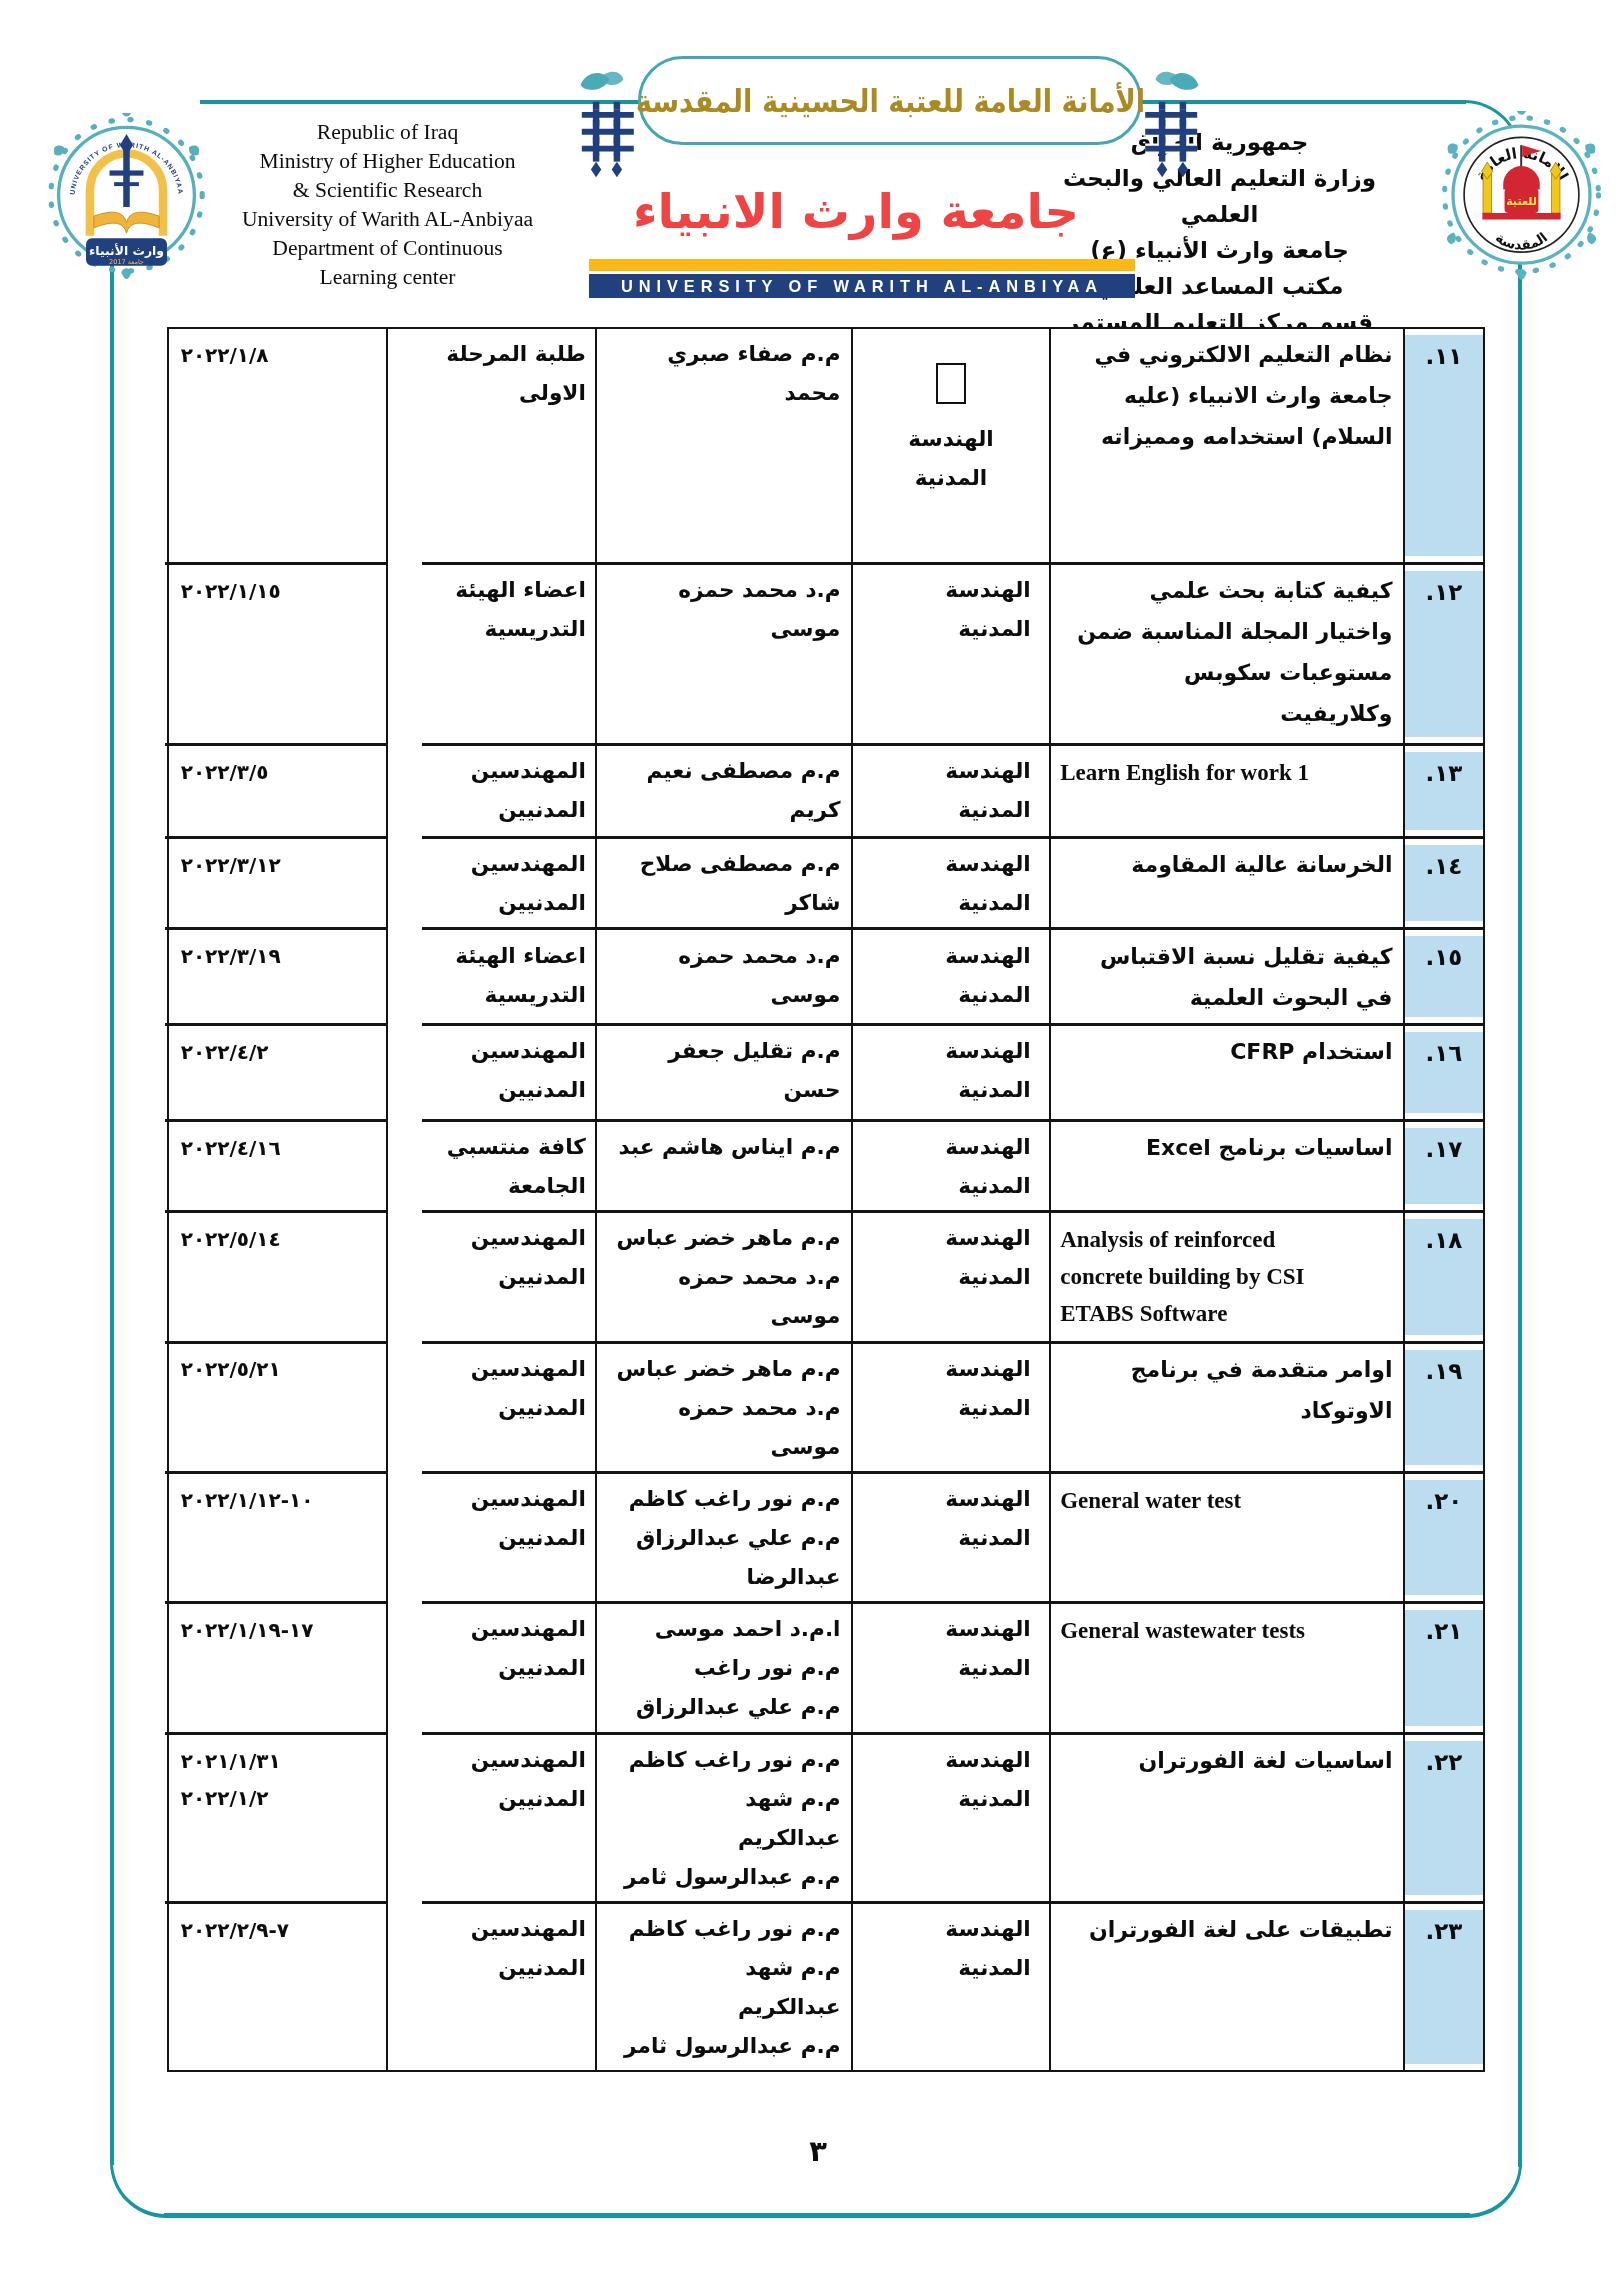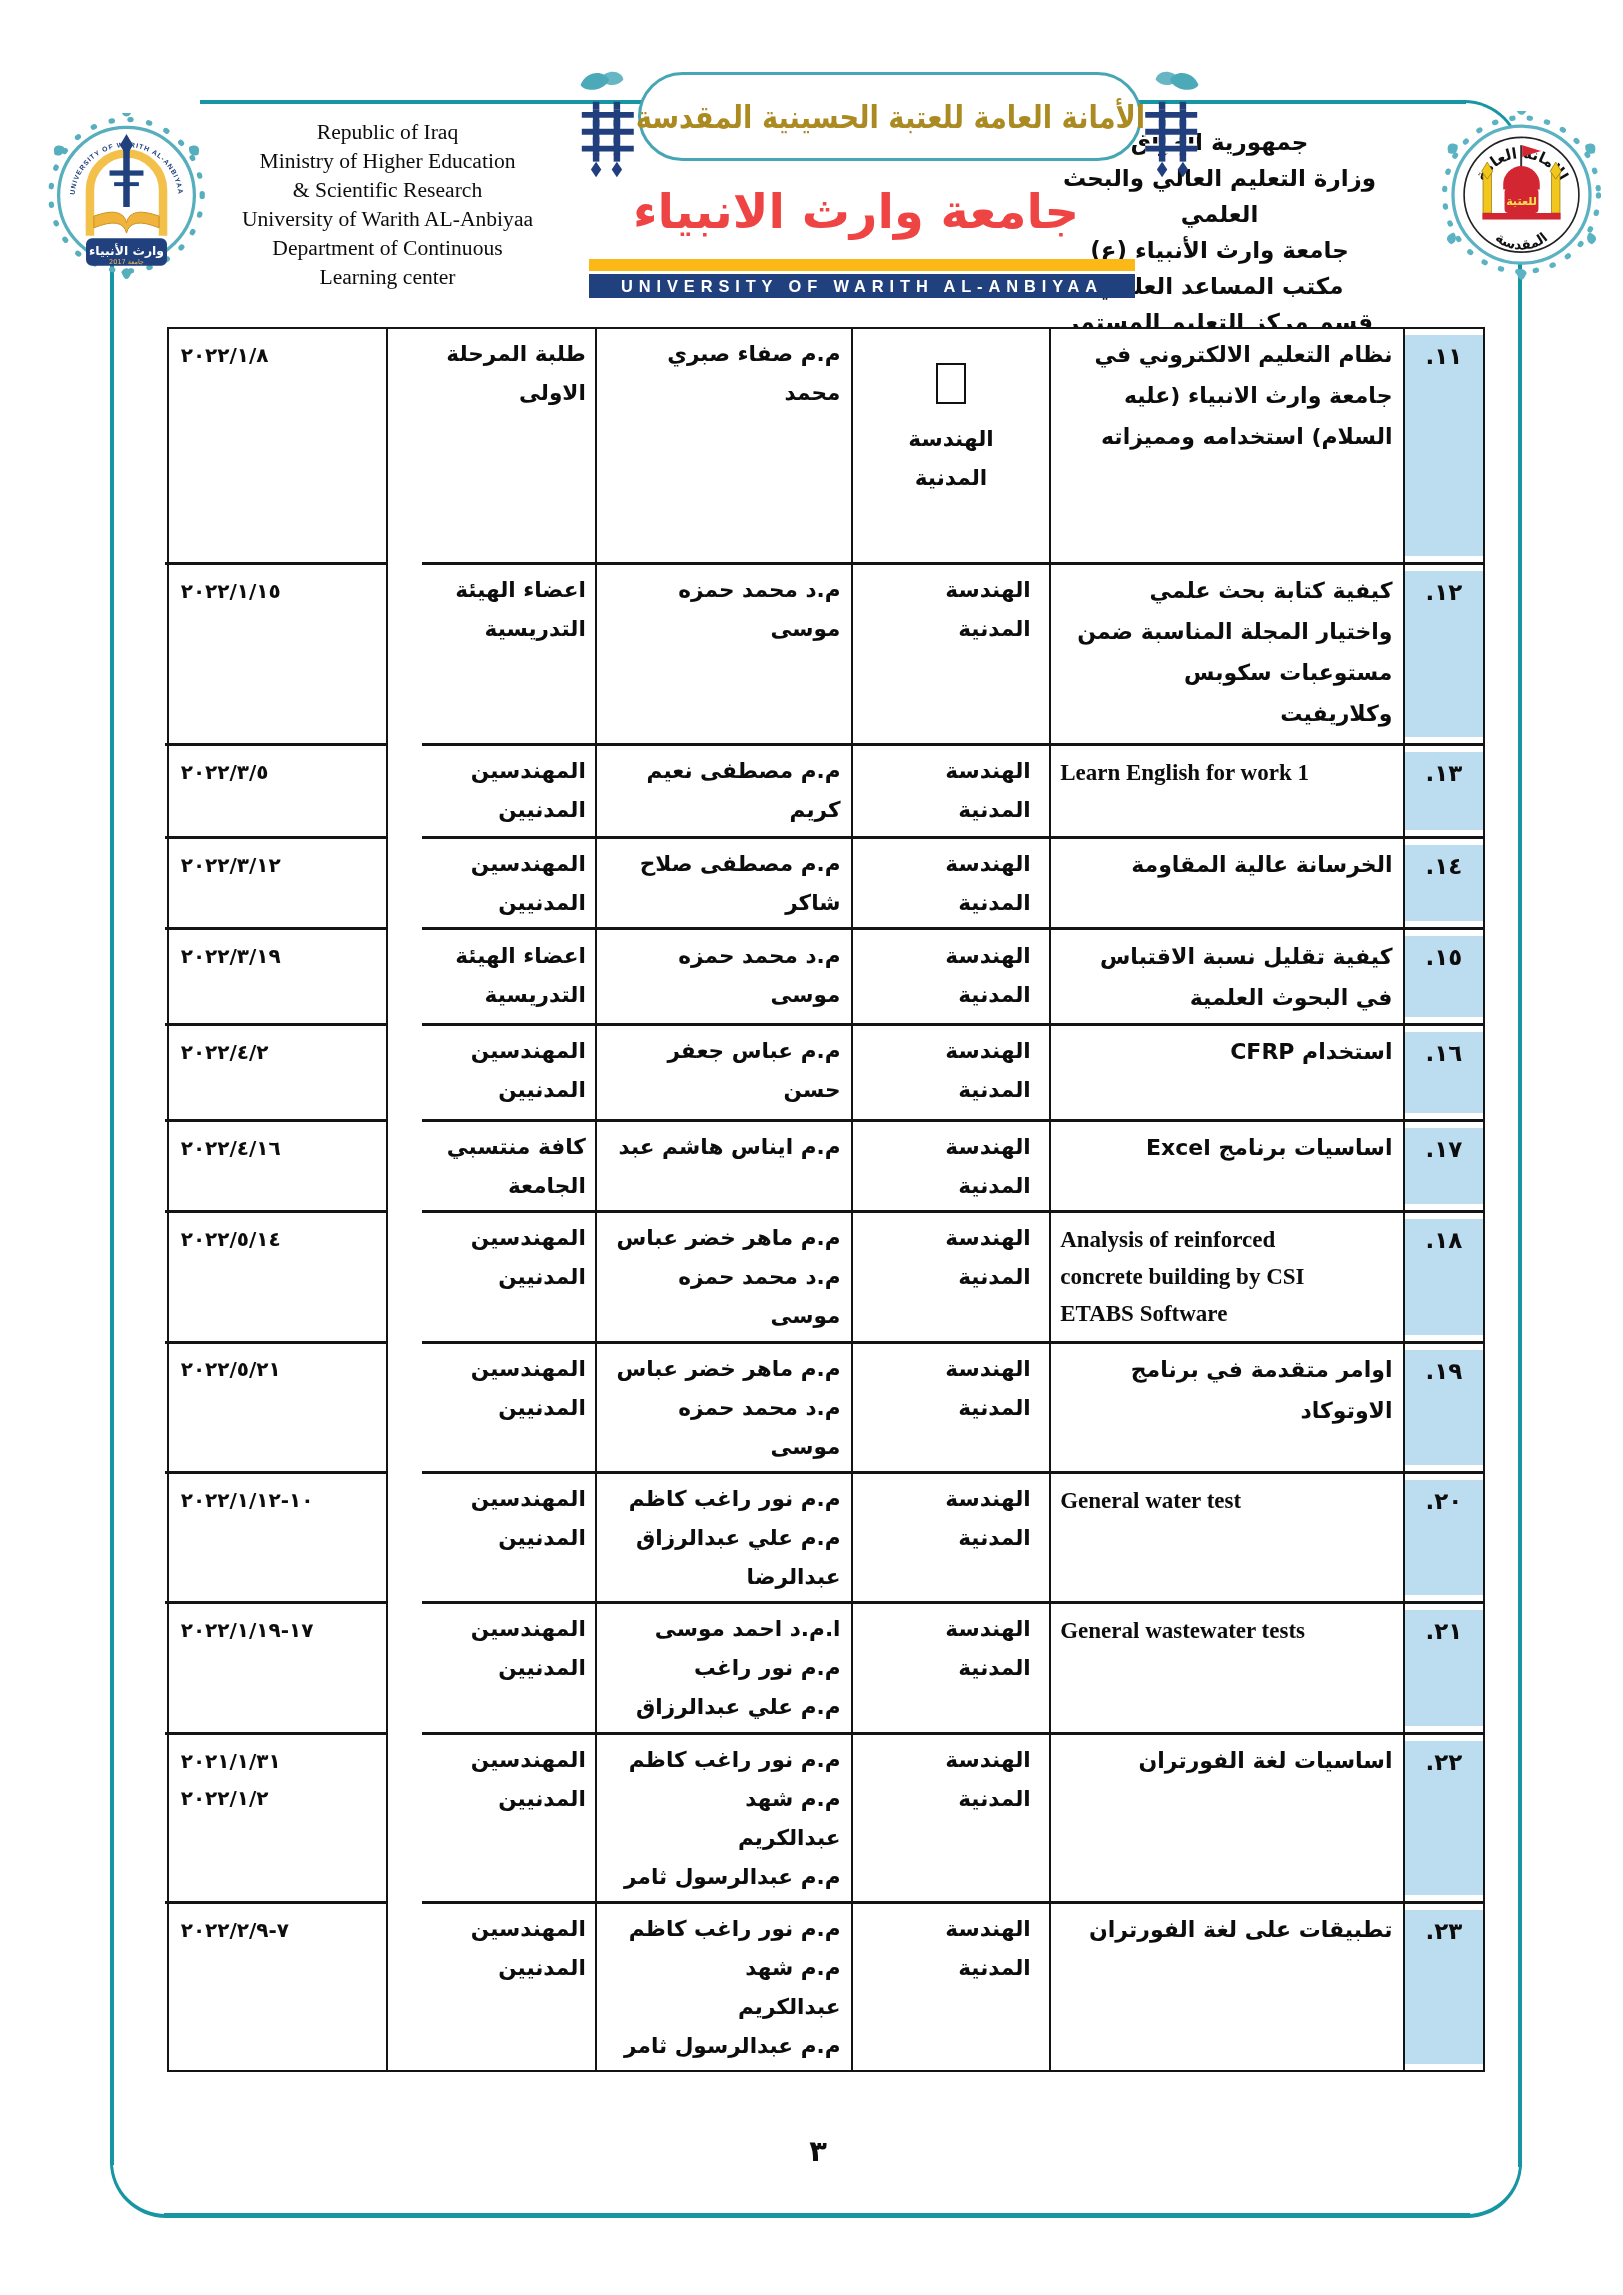--- a/index.html
+++ b/index.html
@@ -20,21 +20,21 @@
     border-bottom:4.6px solid #1795a3;border-left:3.9px solid #1795a3;border-bottom-left-radius:56px;}
   .frame-left{left:110px;top:219px;width:3.9px;height:1946px;background:#1795a3;}
 
   
   .en-block{position:absolute;left:175px;top:118px;width:425px;z-index:2;
     font-family:"Liberation Serif",serif;font-size:21.6px;line-height:29px;text-align:center;}
   .ar-block{position:absolute;left:1041px;top:124px;width:357px;z-index:2;direction:rtl;
     font-size:23px;line-height:36px;font-weight:bold;text-align:center;}
   .hdr-line{display:block;}
 
-  .banner-pill{position:absolute;left:638px;top:72px;width:504px;height:89px;z-index:3;
+  .banner-pill{position:absolute;left:638px;top:56px;width:504px;height:89px;z-index:3;
     box-sizing:border-box;border:3.3px solid #47a6b3;border-radius:51px;background:#fff;
     display:flex;align-items:center;justify-content:center;}
   .banner-pill span{font-weight:bold;font-size:31px;color:#ab8a22;white-space:nowrap;
     transform:scaleX(.88);direction:rtl;}
   .knot{position:absolute;top:64px;width:65px;height:114px;z-index:4;}
   .knot.l{left:574px;} .knot.r{left:1140px;transform:scaleX(-1);}
 
   .univ-callig{position:absolute;left:583px;top:162px;width:546px;height:97px;z-index:2;
     display:flex;align-items:center;justify-content:center;direction:rtl;
     font-weight:bold;font-size:48px;color:#ef4444;white-space:nowrap;}
@@ -258,21 +258,21 @@
 المدنية</span></div>
     <div class="c instr bt">م.د محمد حمزه
 موسى</div>
     <div class="c aud bt">اعضاء الهيئة
 التدريسية</div>
     <div class="c date bt">٢٠٢٢/٣/١٩</div>
     <div class="c num bt">١٦.</div>
     <div class="c title-ar bt">استخدام CFRP</div>
     <div class="c dept bt"><span class="dept-text">الهندسة
 المدنية</span></div>
-    <div class="c instr bt">م.م عباس جعفر
+    <div class="c instr bt">م.م تقليل جعفر
 حسن</div>
     <div class="c aud bt">المهندسين
 المدنيين</div>
     <div class="c date bt">٢٠٢٢/٤/٢</div>
     <div class="c num bt">١٧.</div>
     <div class="c title-ar bt">اساسيات برنامج Excel</div>
     <div class="c dept bt"><span class="dept-text">الهندسة
 المدنية</span></div>
     <div class="c instr bt">م.م ايناس هاشم عبد</div>
     <div class="c aud bt">كافة منتسبي

